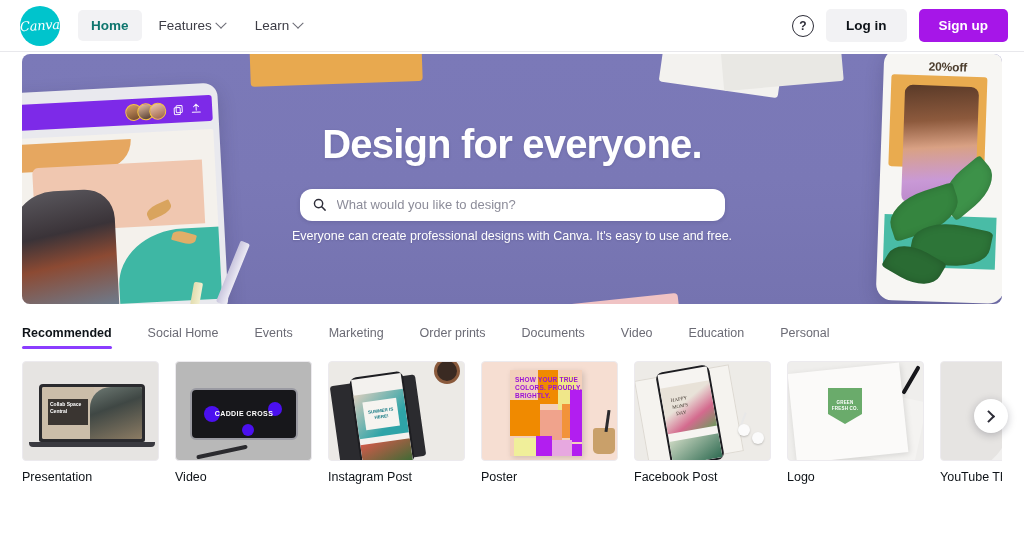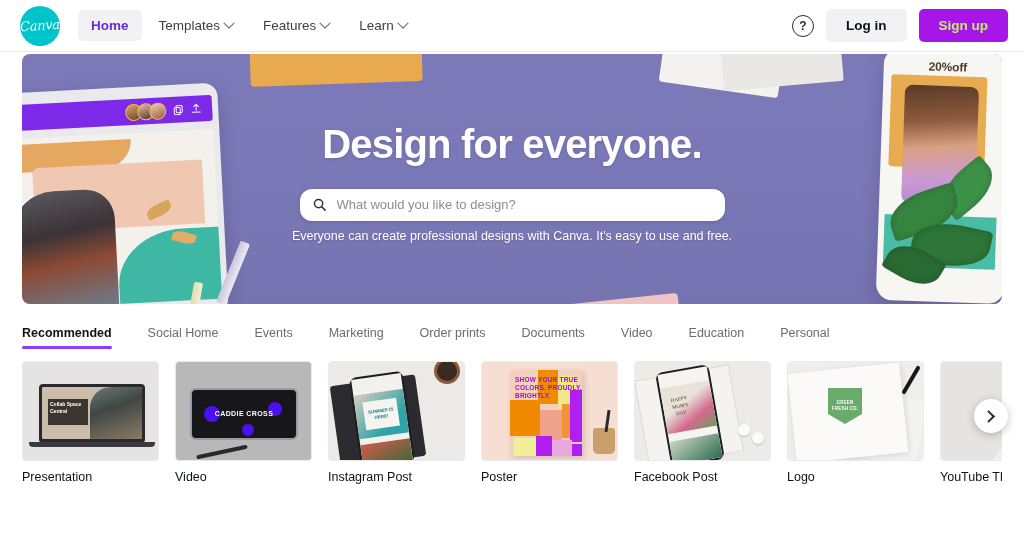--- a/index.html
+++ b/index.html
@@ -40,21 +40,21 @@
   .nav { display: flex; align-items: center; gap: 4px; }
   .nav-item {
     display: flex; align-items: center; gap: 5px;
     padding: 8px 13px;
     border-radius: 5px;
     font-size: 13.5px;
     color: #3d3d46;
     cursor: pointer;
     white-space: nowrap;
   }
-  .nav-item.active { background: #f2f2f4; font-weight: bold; color: #6d28d9; }
+  .nav-item.active { background: #f2f2f4; font-weight: bold; color: #0f766e; }
   .chev {
     width: 8px; height: 8px;
     border-right: 1.6px solid #6b6b75;
     border-bottom: 1.6px solid #6b6b75;
     transform: rotate(45deg) translate(-2px,-2px);
     display: inline-block;
   }
   .header-right {
     margin-left: auto;
     display: flex; align-items: center; gap: 12px;
@@ -68,21 +68,21 @@
     cursor: pointer;
   }
   .btn {
     border: none; cursor: pointer;
     font-family: "Liberation Sans", sans-serif;
     font-size: 13.5px; font-weight: bold;
     border-radius: 5px;
     padding: 9px 20px;
   }
   .btn-login { background: #f2f2f4; color: #0e1318; }
-  .btn-signup { background: #a616e8; color: #bef264; }
+  .btn-signup { background: #a616e8; color: #ffffff; }
 
   
   .hero {
     position: relative;
     margin: 2px 22px 0 22px;
     height: 250px;
     border-radius: 8px;
     overflow: hidden;
     background: linear-gradient(180deg, #7b79b8 0%, #7a78b6 50%, #7573b0 100%);
   }
@@ -342,24 +342,20 @@
 <div class="header">
   <div class="logo">
     <span class="logo-text">Canva</span>
   </div>
 
   <nav class="nav">
     <div class="nav-item active">
       <span>Home</span>
     </div>
     <div class="nav-item">
-      <span>Templates</span>
-      <i class="chev"></i>
-    </div>
-    <div class="nav-item">
       <span>Features</span>
       <i class="chev"></i>
     </div>
     <div class="nav-item">
       <span>Learn</span>
       <i class="chev"></i>
     </div>
   </nav>
 
   <div class="header-right">

